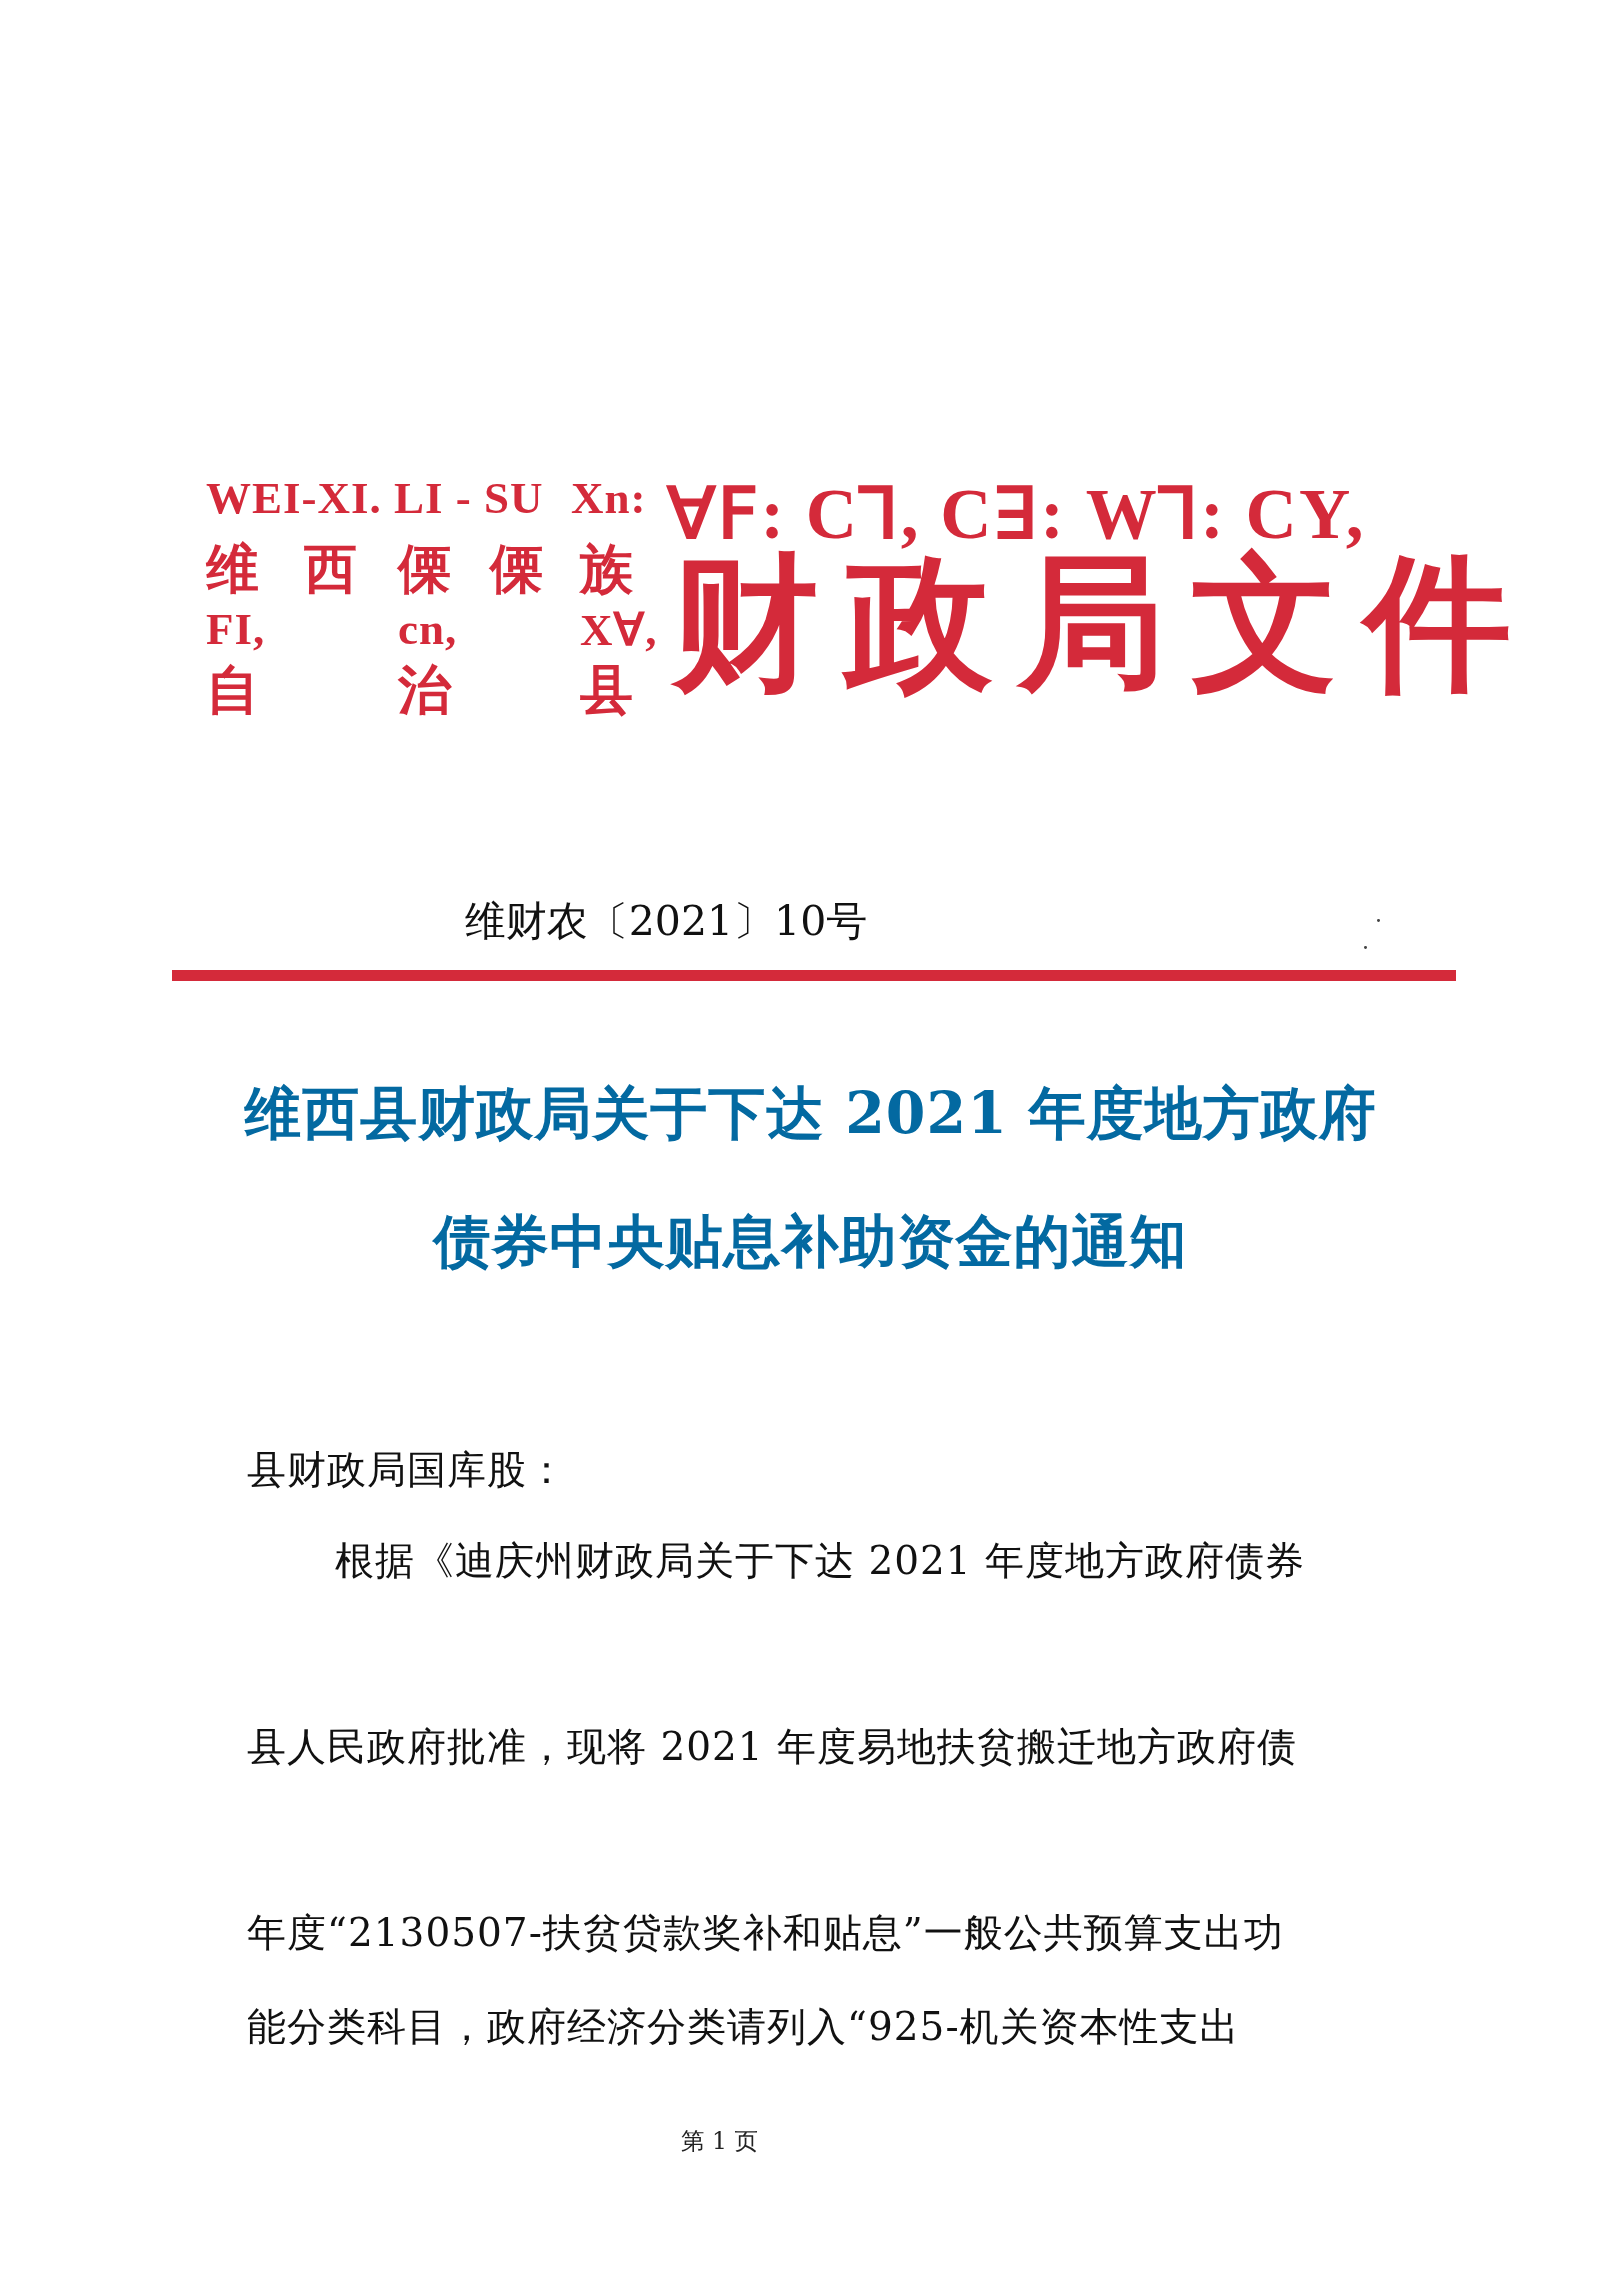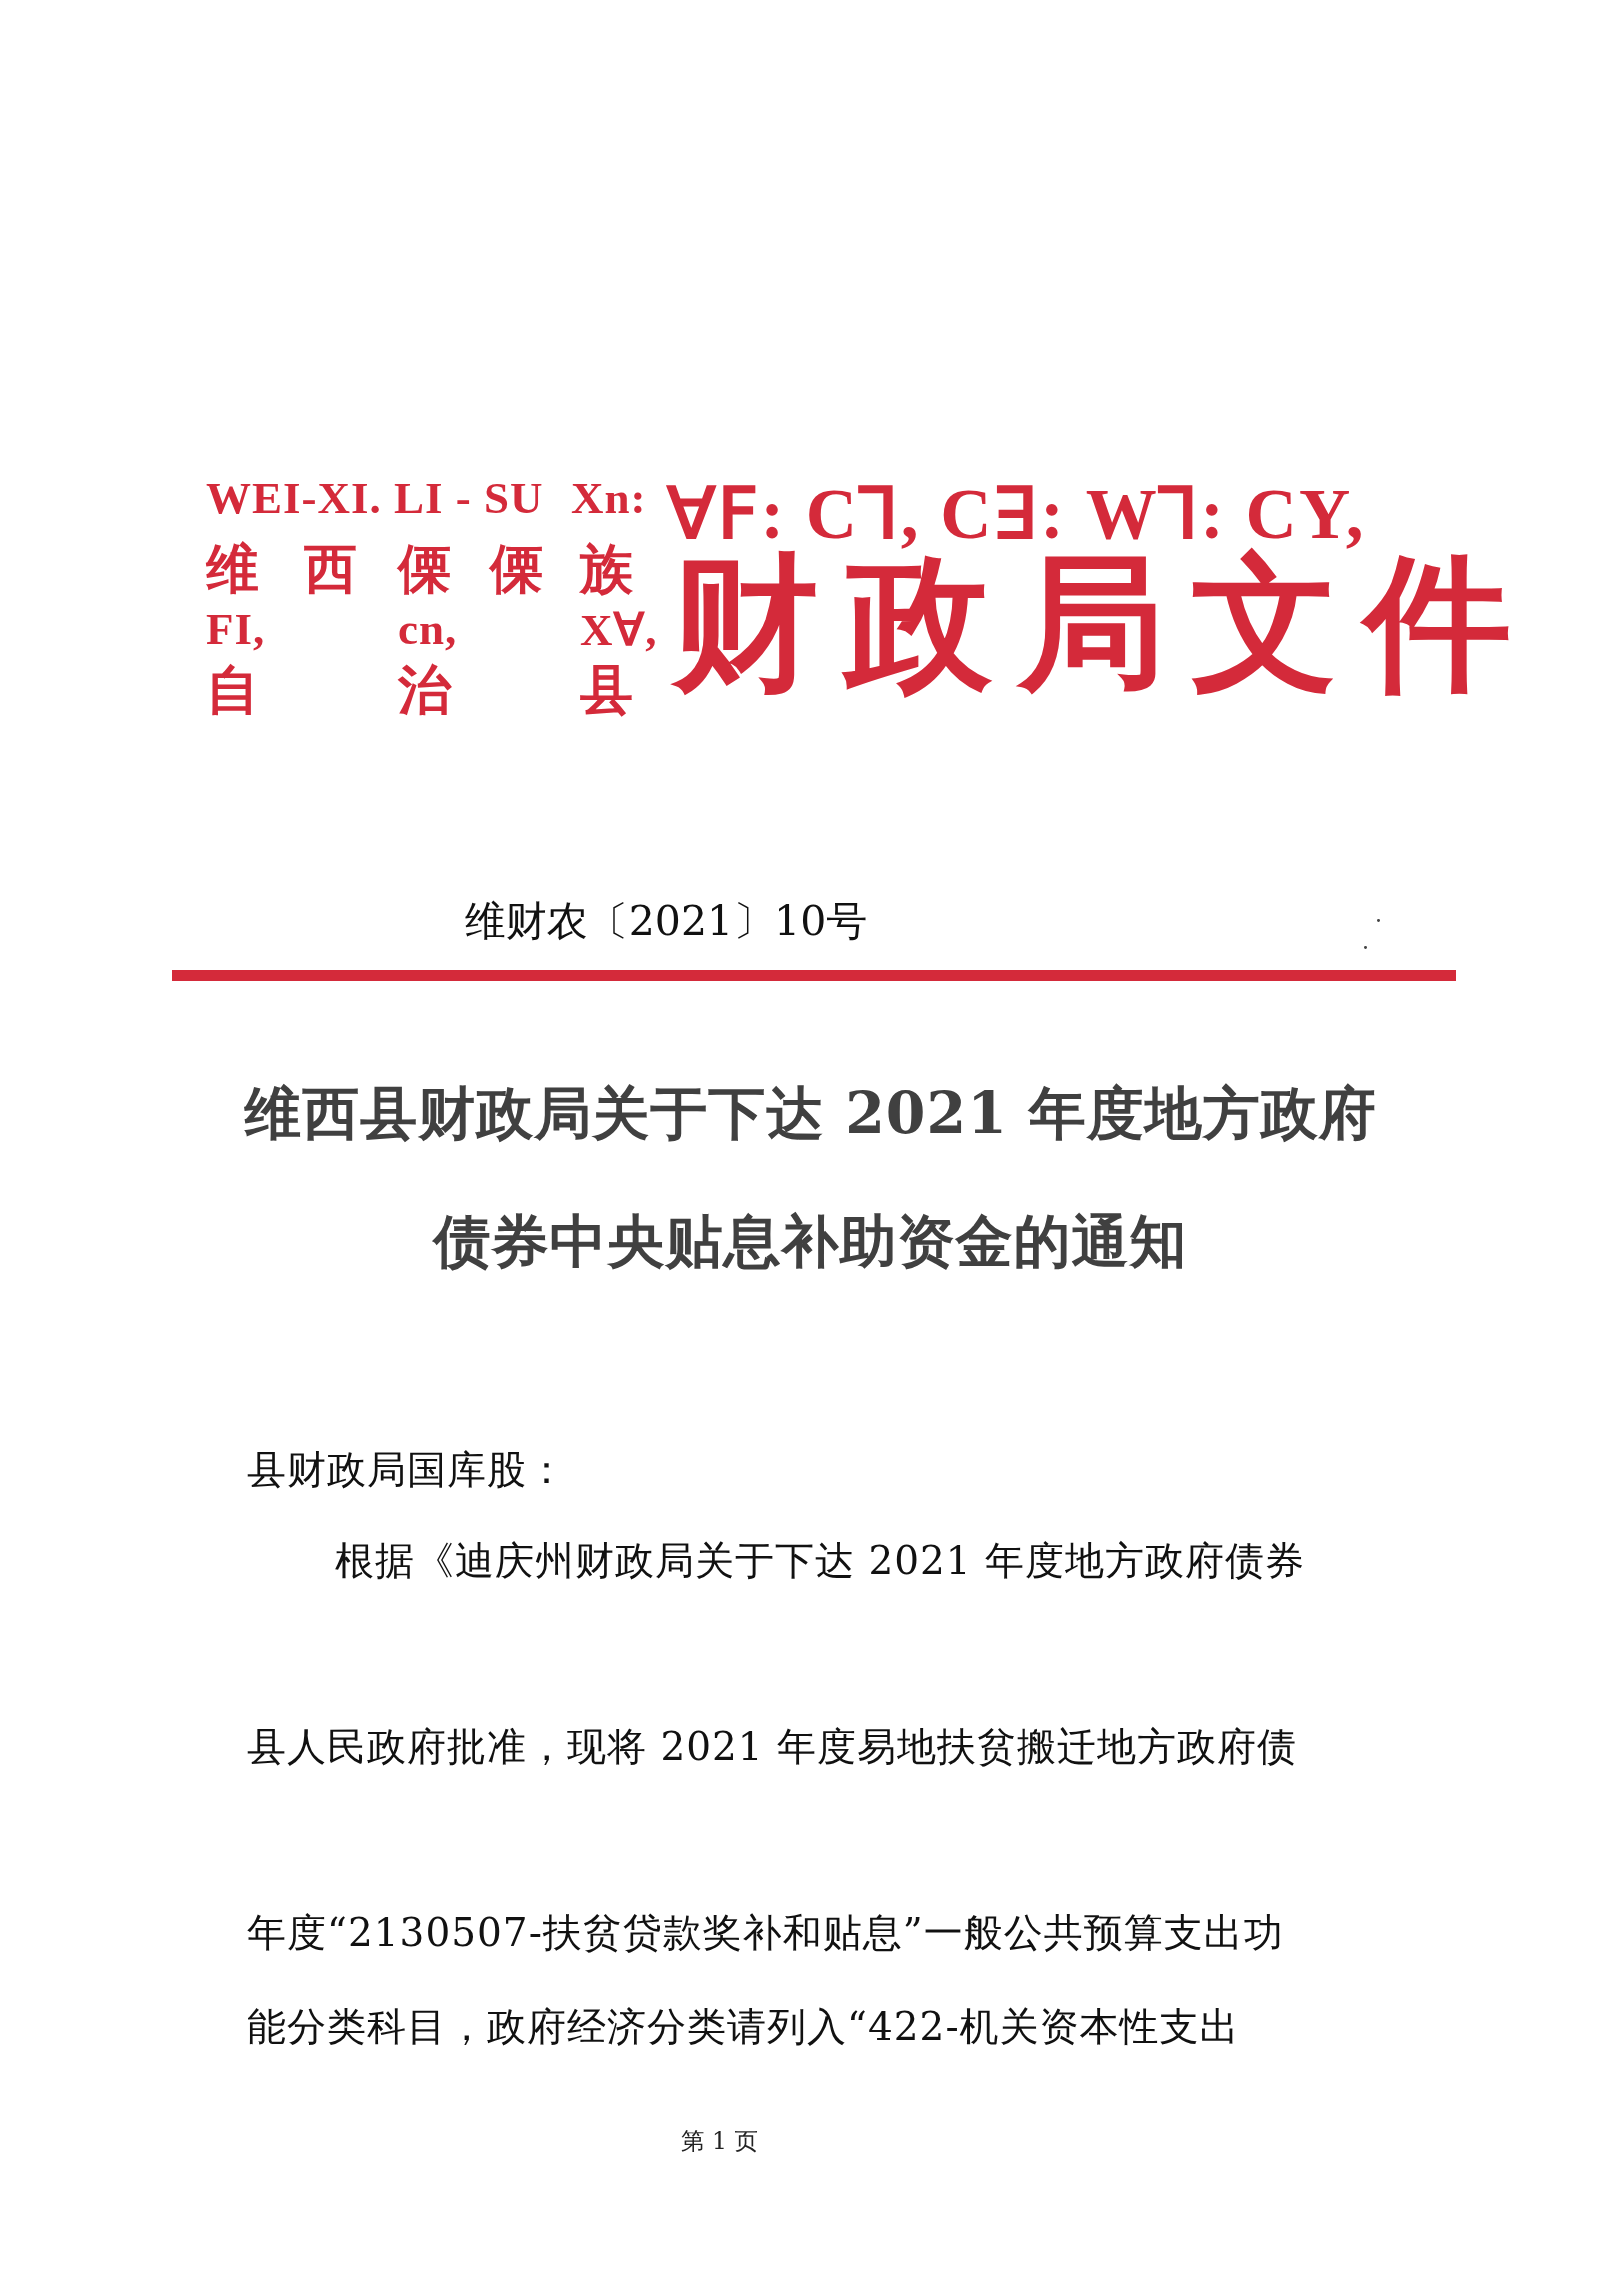--- a/index.html
+++ b/index.html
@@ -15,21 +15,21 @@
     .lh-cell { position: absolute; }
 
     
     .lh-right-latin { font-size: 71px; letter-spacing: 2px; }
     .lh-right-cjk { font-size: 147px; font-weight: bold; font-family: "DejaVu Serif", "Liberation Serif", serif; }
     .lh-right-cjk span { display: inline-block; width: 173px; text-align: center; }
 
     .docno { position: absolute; left: 0; width: 1332px; top: 894px; text-align: center; font-family: "DejaVu Serif", "Liberation Serif", serif; font-size: 41px; color: #111; }
     .redrule { position: absolute; left: 172px; top: 970px; width: 1284px; height: 10.8px; background: #d42a3a; }
 
-    .title { position: absolute; left: 0; width: 1621px; text-align: center; font-family: "DejaVu Serif", "Liberation Serif", serif; font-weight: bold; font-size: 57px; color: #404040; letter-spacing: 1px; }
+    .title { position: absolute; left: 0; width: 1621px; text-align: center; font-family: "DejaVu Serif", "Liberation Serif", serif; font-weight: bold; font-size: 57px; color: #0369a1; letter-spacing: 1px; }
 
     .body-line { position: absolute; left: 247px; font-family: "DejaVu Serif", "Liberation Serif", serif; font-size: 39px; color: #111; white-space: nowrap; letter-spacing: 1px; }
     .indent { left: 335px; }
 
     .footer { position: absolute; left: 0; width: 1439px; top: 2125px; text-align: center; font-family: "DejaVu Serif", "Liberation Serif", serif; font-size: 23.5px; color: #222; }
     .speck { position: absolute; width: 2.9px; height: 2.9px; background: #444; border-radius: 50%; }
   </style>
 </head>
 <body>
 
@@ -71,17 +71,17 @@
 
   <div class="redrule"></div>
 
   <div class="title" style="top:1076px;">维西县财政局关于下达 2021 年度地方政府</div>
   <div class="title" style="top:1204px;">债券中央贴息补助资金的通知</div>
 
   <div class="body-line" style="top:1443px;">县财政局国库股：</div>
   <div class="body-line indent" style="top:1534px;">根据《迪庆州财政局关于下达 2021 年度地方政府债券</div>
   <div class="body-line" style="top:1720px;">县人民政府批准，现将 2021 年度易地扶贫搬迁地方政府债</div>
   <div class="body-line" style="top:1906px;">年度“2130507-扶贫贷款奖补和贴息”一般公共预算支出功</div>
-  <div class="body-line" style="top:2000px;">能分类科目，政府经济分类请列入“422-机关资本性支出</div>
+  <div class="body-line" style="top:2000px;">能分类科目，政府经济分类请列入“925-机关资本性支出</div>
 
   <div class="footer">第 1 页</div>
 </div>
 
 
 </body></html>

